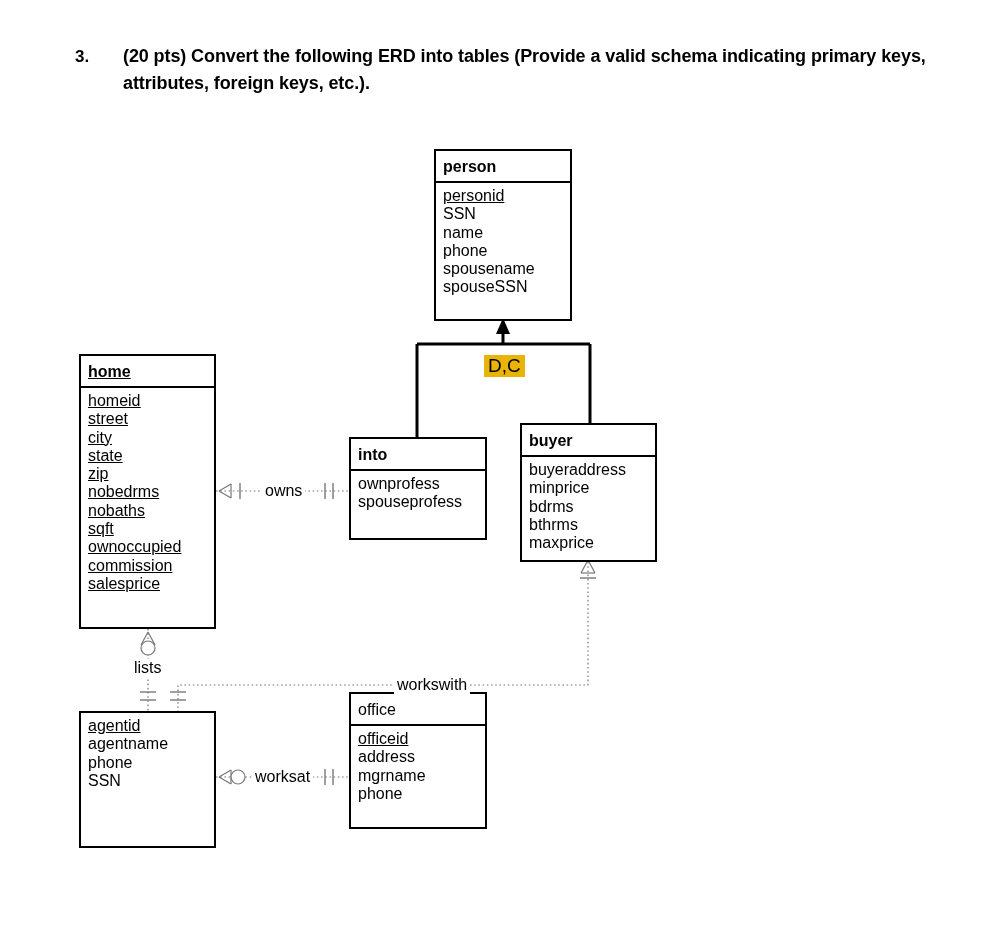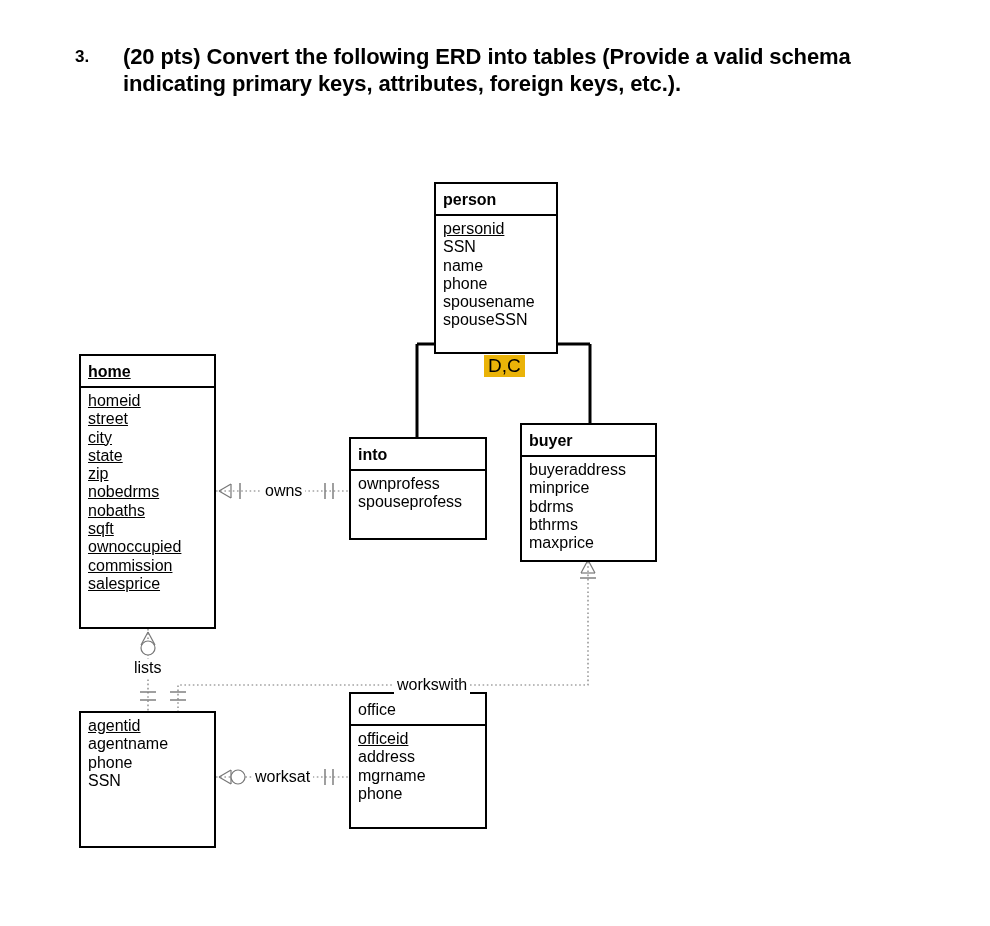--- a/index.html
+++ b/index.html
@@ -28,21 +28,21 @@
     align-items: flex-start;
   }
   #question .q-num {
     width: 48px;
     flex: 0 0 48px;
     font-size: 17px;
     font-weight: bold;
     line-height: 27px;
   }
   #question .q-body {
-    font-size: 22px;
+    font-size: 18px;
     line-height: 27px;
     font-weight: bold;
     letter-spacing: -0.1px;
   }
 
   
   .entity {
     position: absolute;
     border: 2px solid #000;
     background: #fff;
@@ -173,21 +173,21 @@
       <line x1="231" y1="770" x2="231" y2="784"></line>
     </g>
 
     <circle cx="238" cy="777" r="7" fill="#fff" stroke="#777" stroke-width="1.2"></circle>
 
     <line x1="325" y1="769" x2="325" y2="785" stroke="#777" stroke-width="1.4"></line>
     <line x1="333" y1="769" x2="333" y2="785" stroke="#777" stroke-width="1.4"></line>
   </g>
 </svg>
 
-<div class="entity bold-title" id="ent-person" style="left:434px; top:149px; width:124px; height:172px;margin-top:33px;">
+<div class="entity bold-title" id="ent-person" style="left:434px; top:149px; width:138px; height:172px;">
   <div class="ent-title">person</div>
   <div class="ent-attrs">
     <div class="attr pk">personid</div>
     <div class="attr">SSN</div>
     <div class="attr">name</div>
     <div class="attr">phone</div>
     <div class="attr">spousename</div>
     <div class="attr">spouseSSN</div>
   </div>
 </div>

